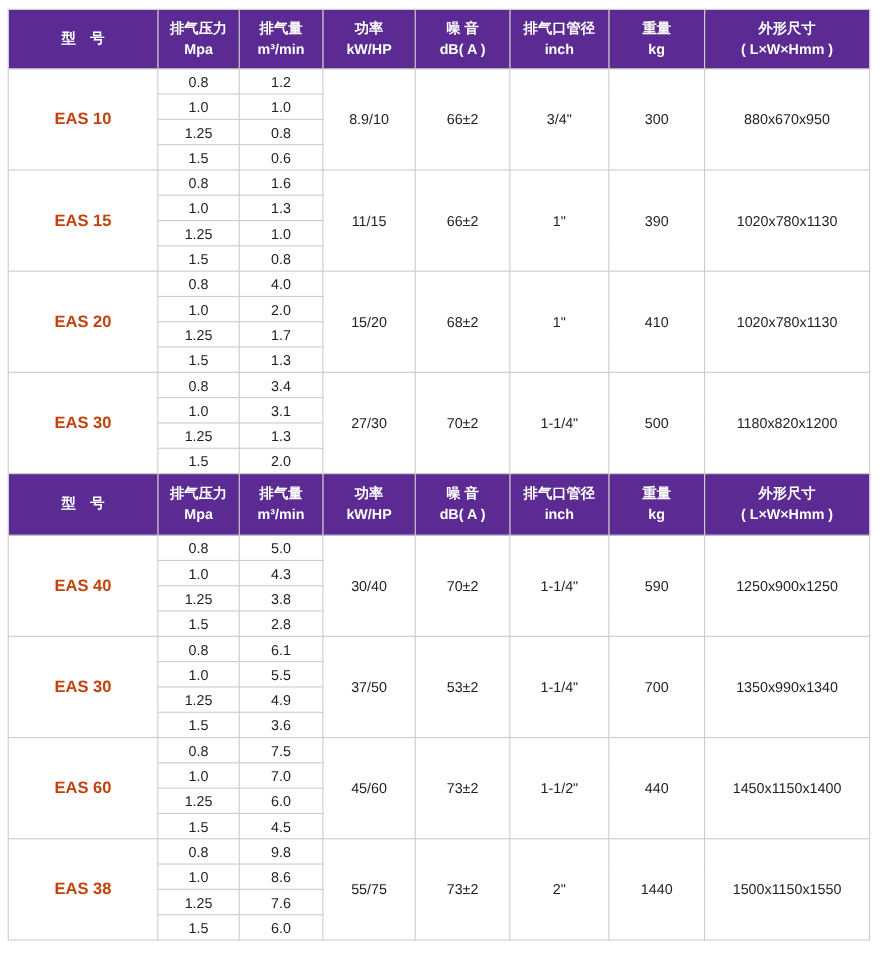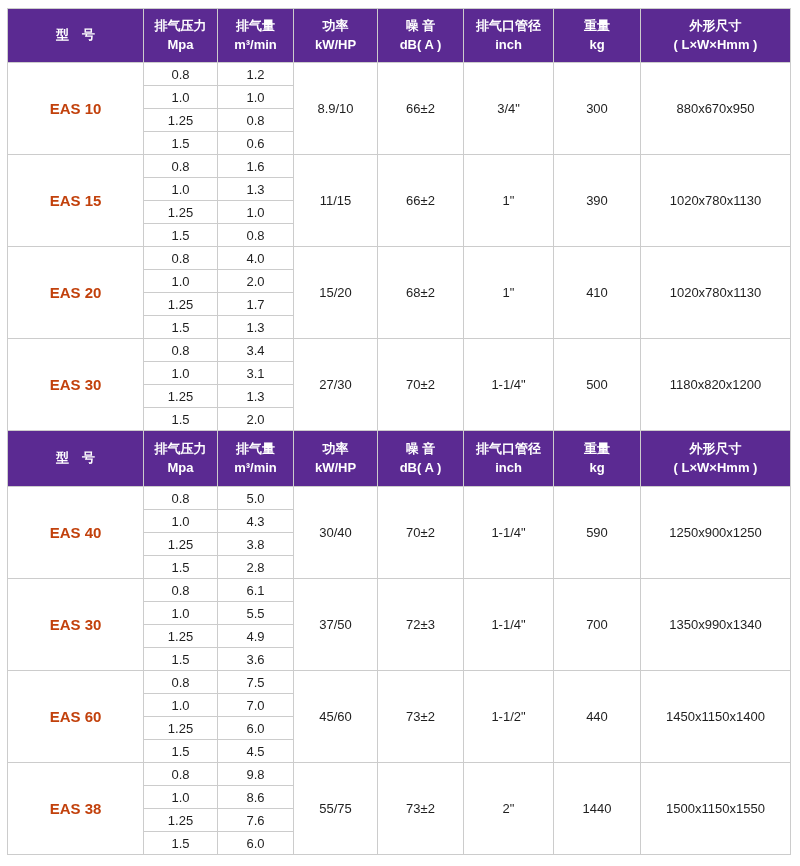--- a/index.html
+++ b/index.html
@@ -239,21 +239,21 @@
         </tr>
         <tr>
           <td>1.5</td>
           <td>2.8</td>
         </tr>
         <tr>
           <td class="model" rowspan="4">EAS 30</td>
           <td>0.8</td>
           <td>6.1</td>
           <td rowspan="4">37/50</td>
-          <td rowspan="4">72±3</td>
+          <td rowspan="4">53±2</td>
           <td rowspan="4">1-1/4"</td>
           <td rowspan="4">700</td>
           <td rowspan="4">1350x990x1340</td>
         </tr>
         <tr>
           <td>1.0</td>
           <td>5.5</td>
         </tr>
         <tr>
           <td>1.25</td>

